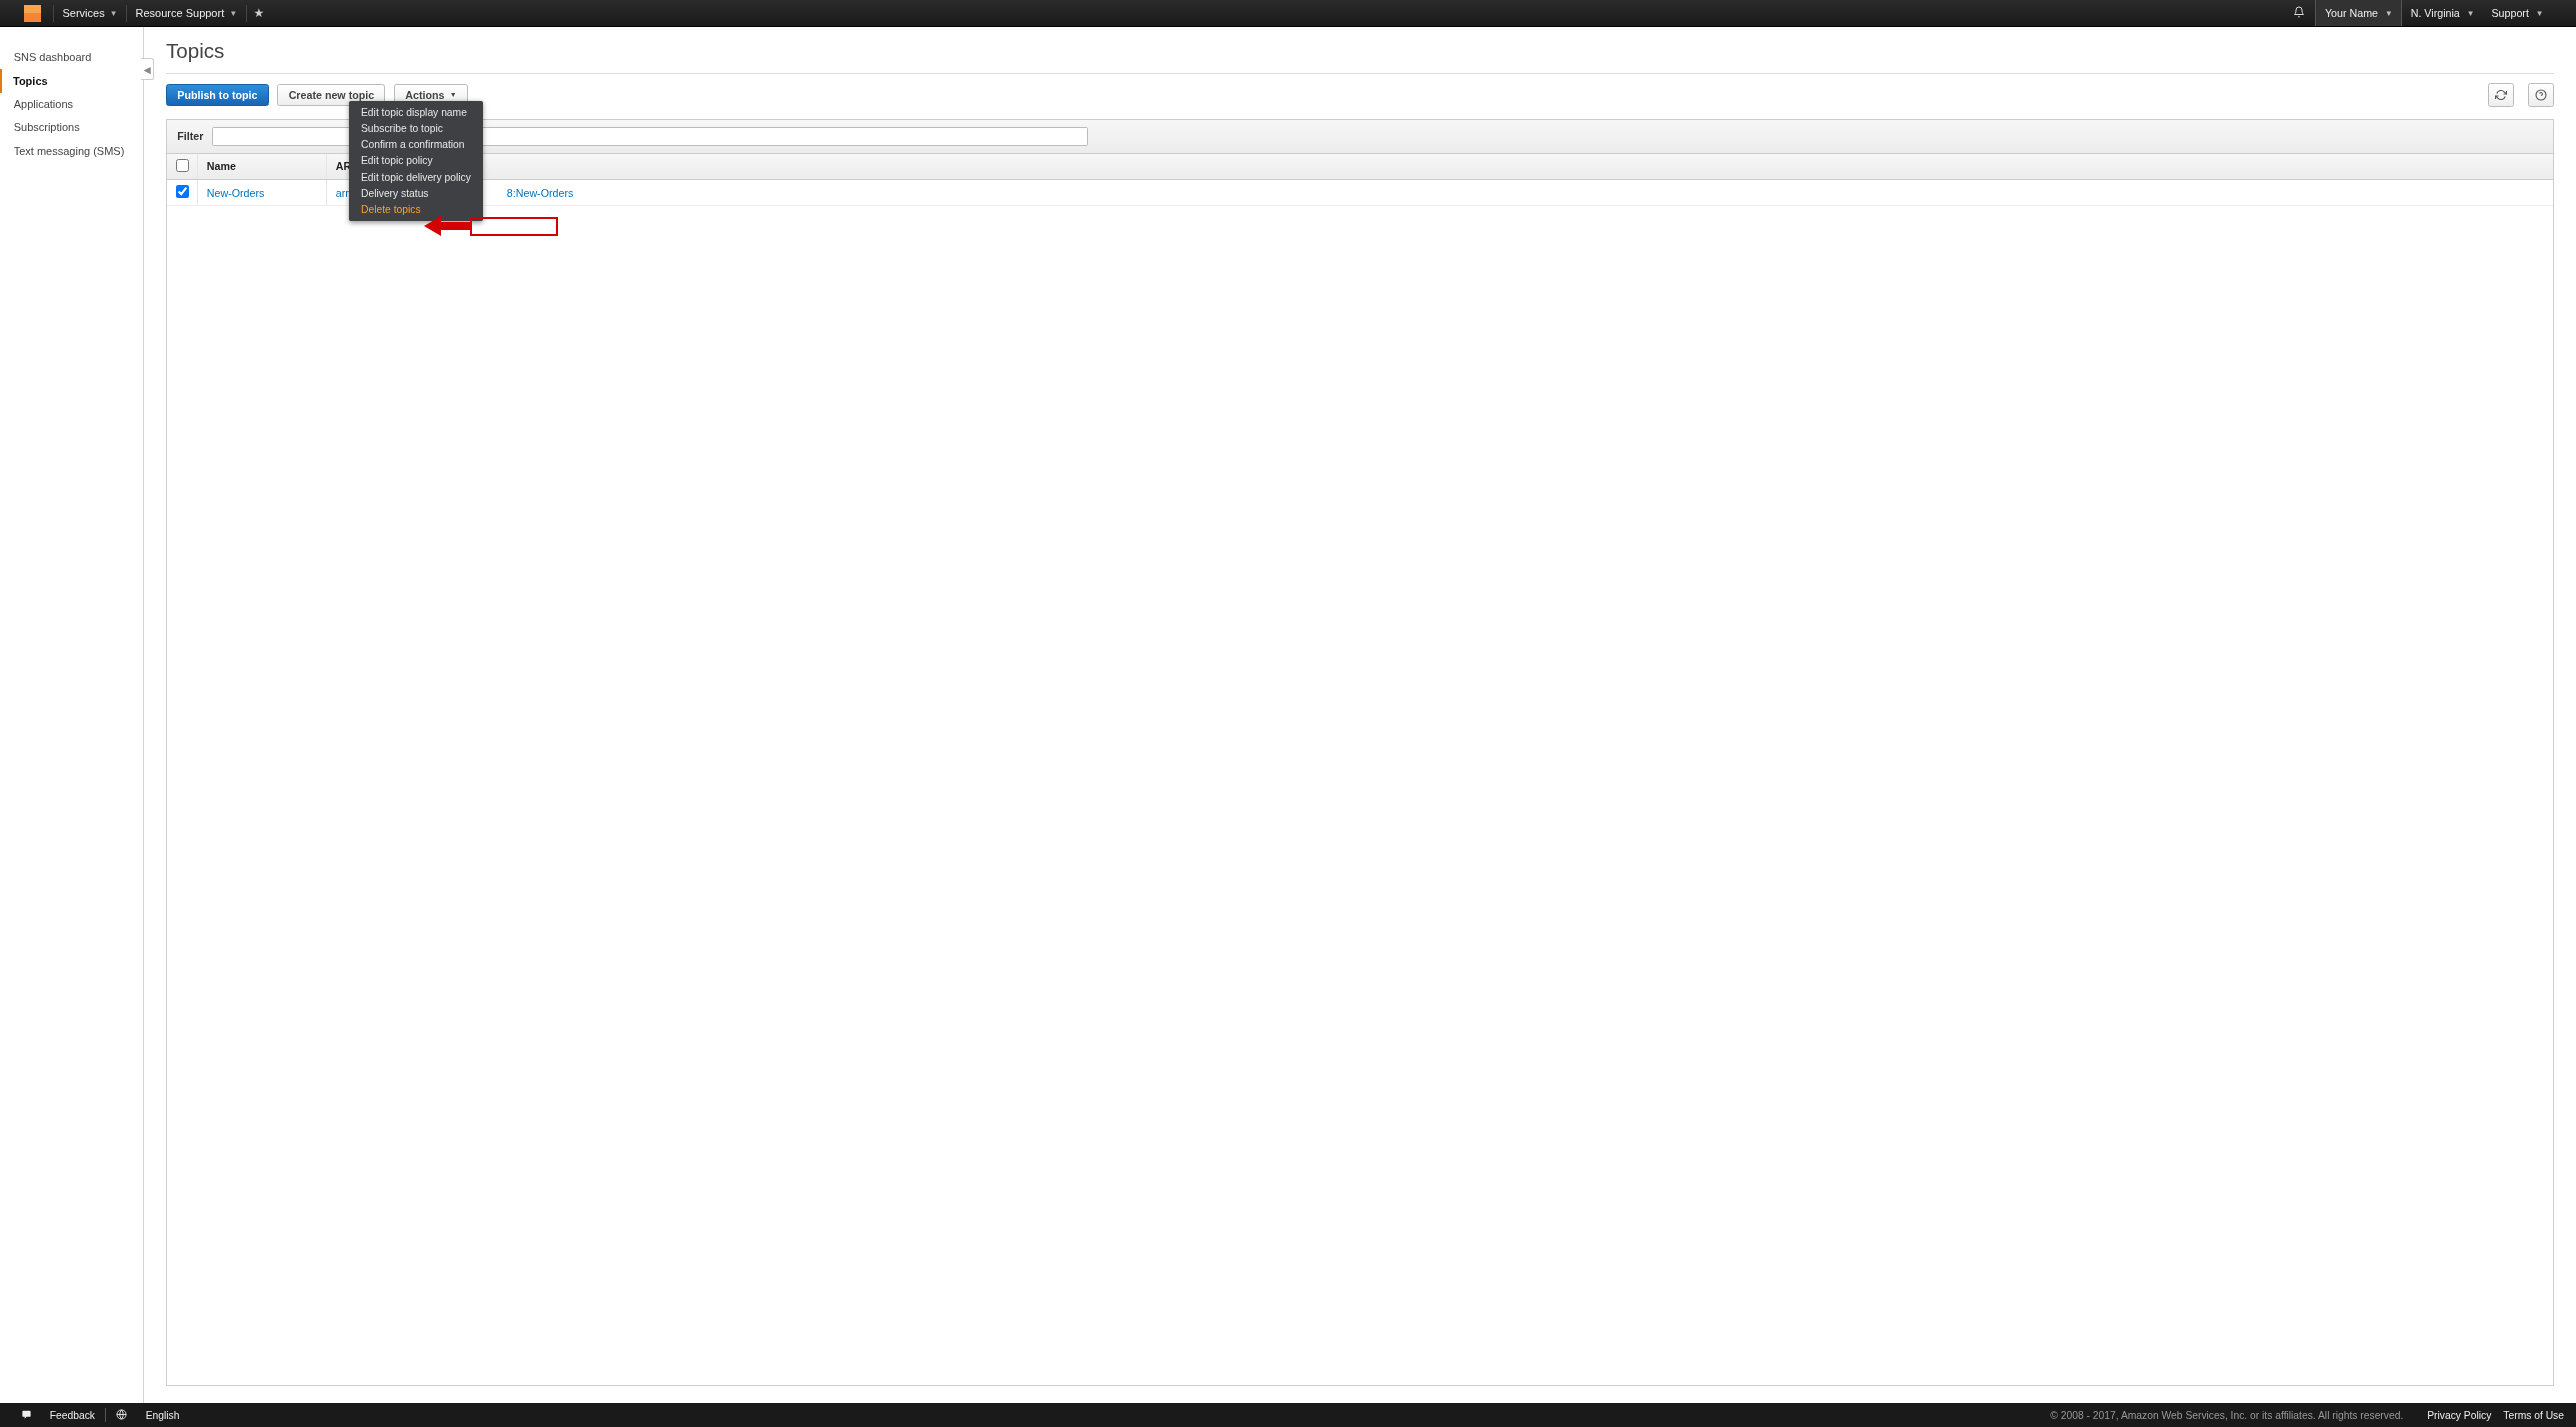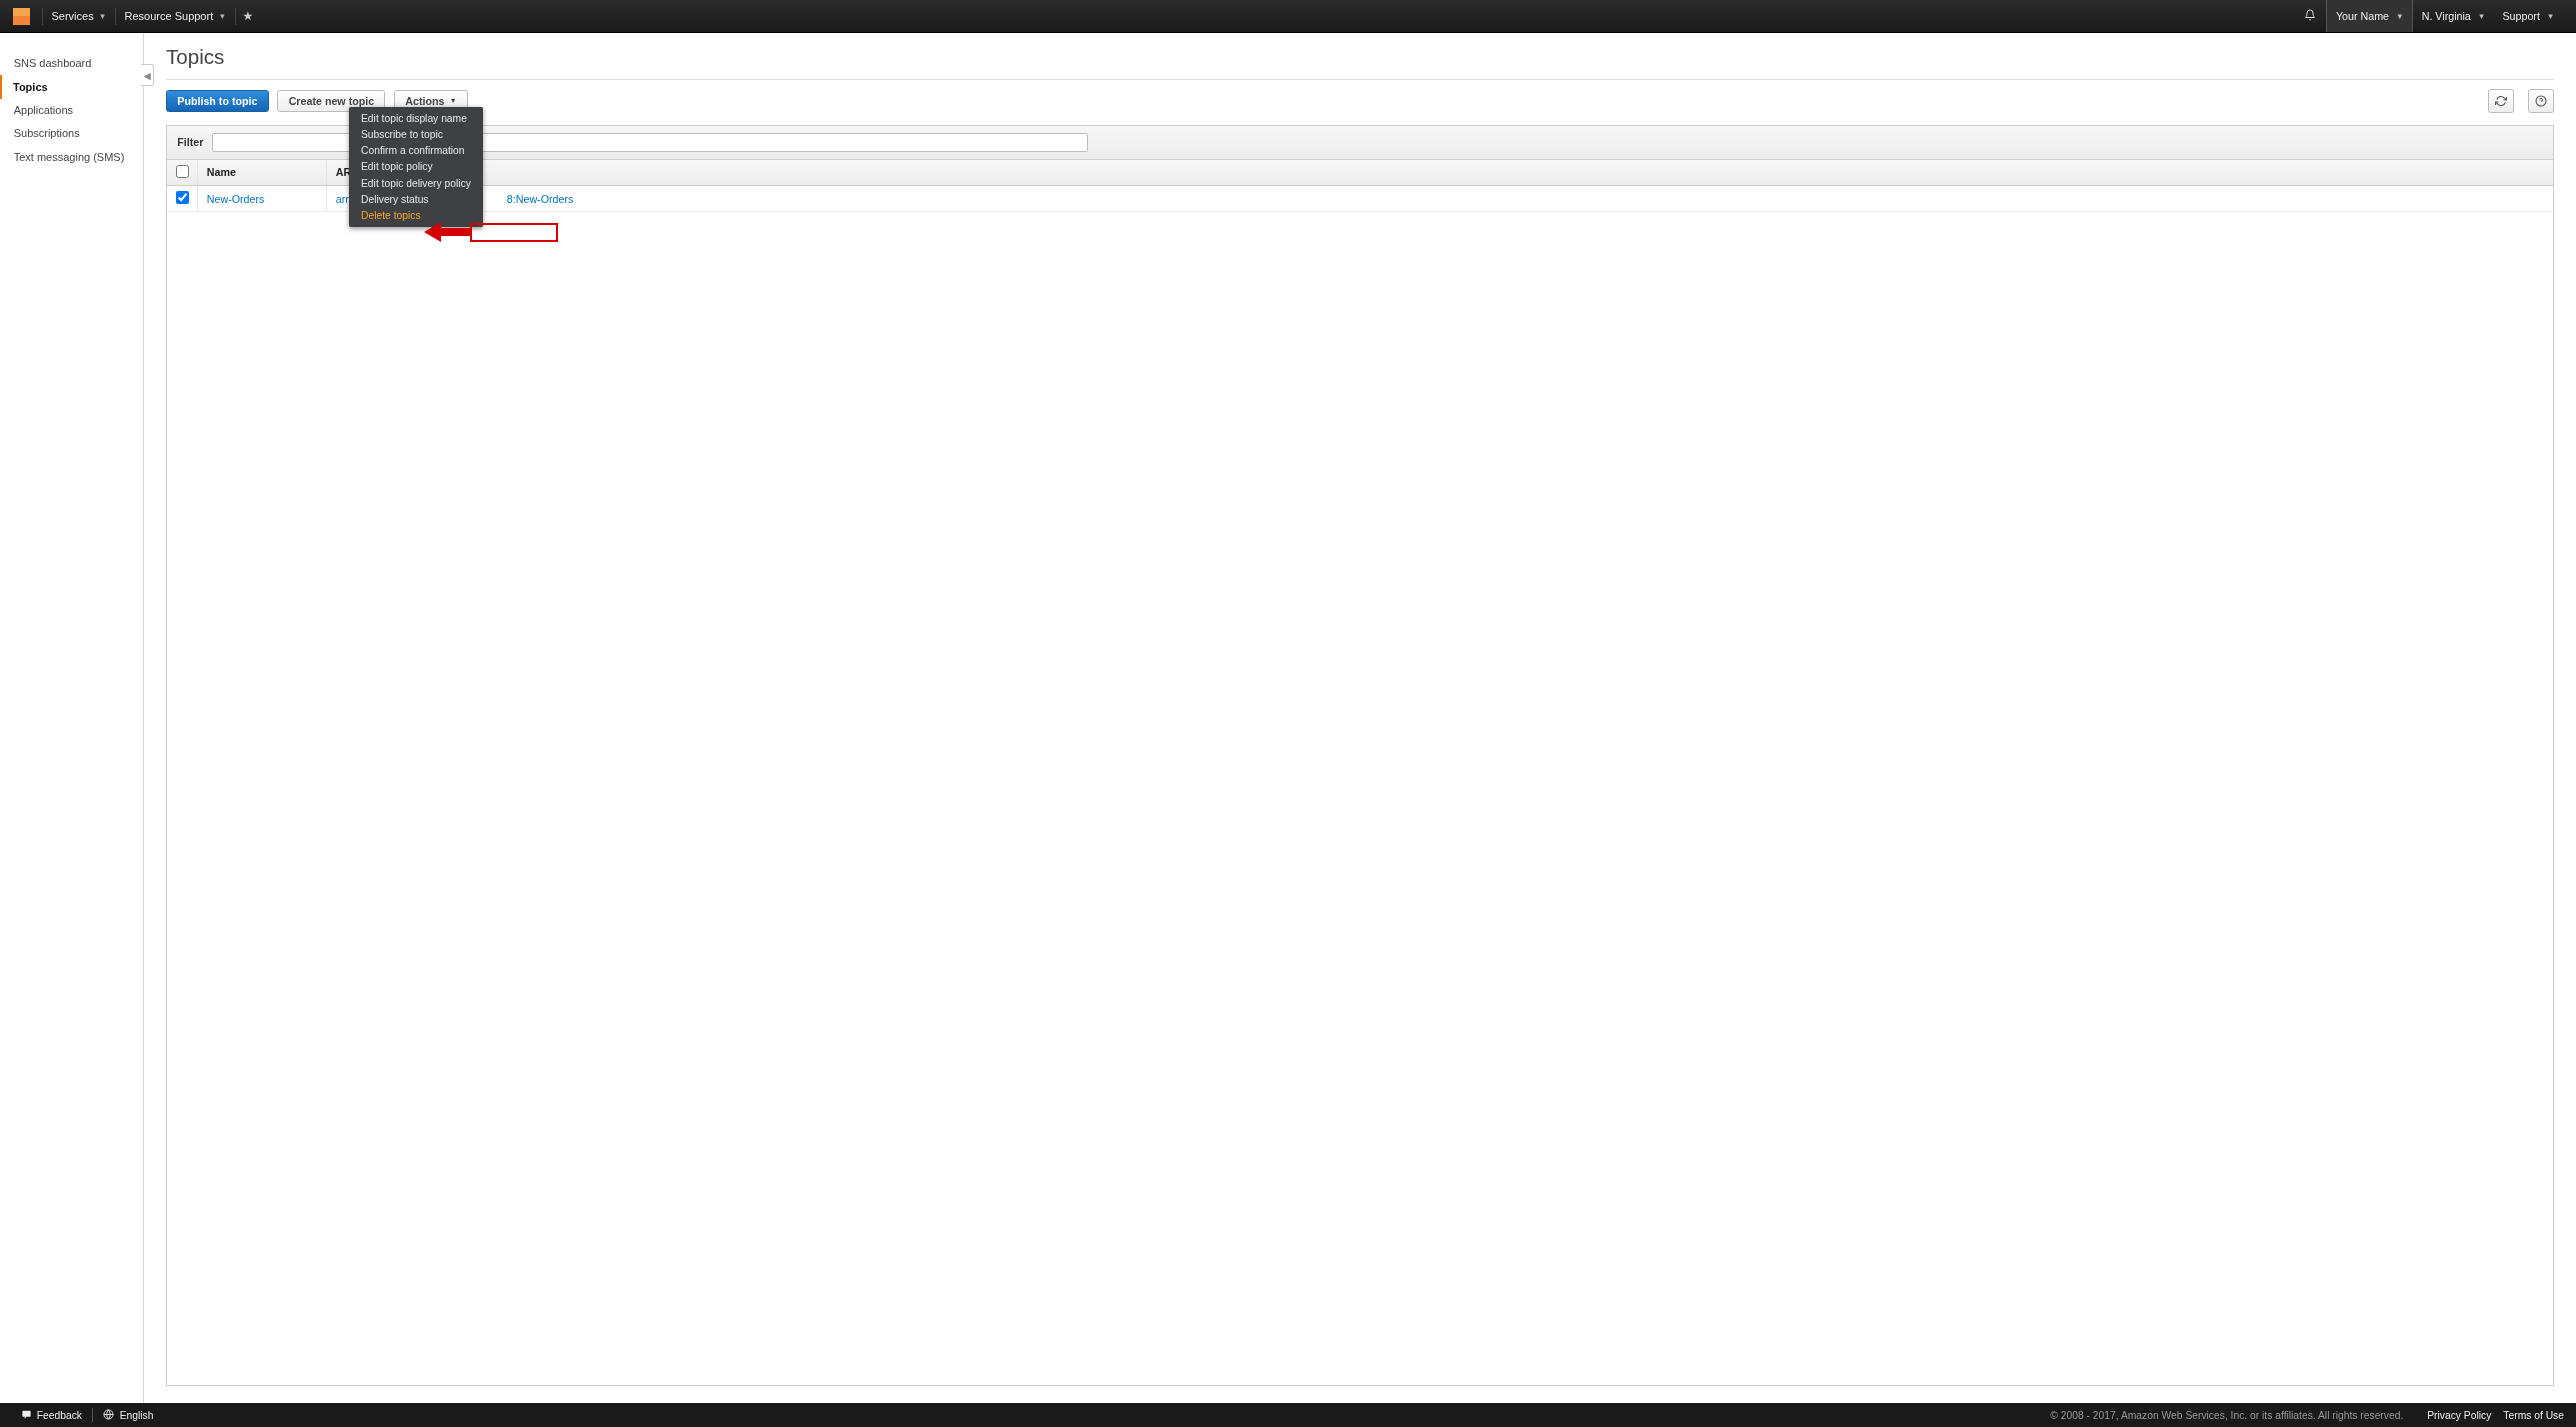--- a/index.html
+++ b/index.html
@@ -11,25 +11,25 @@
     background: #fff;
     display: flex;
     flex-direction: column;
     min-height: 100vh;
   }
 
   
   .topnav {
     background: #232f3e;
     background: linear-gradient(#2b2b2b, #1a1a1a);
-    height: 33px;
+    height: 27px;
     display: flex;
     align-items: center;
     color: #fff;
-    padding: 0 13px;
+    padding: 0 24px;
     border-bottom: 0.9px solid #000;
   }
   .topnav .cube {
     width: 17px; height: 17px;
     background: #f58536;
     display: inline-block;
     margin-right: 12px;
     position: relative;
   }
   .topnav .cube::before {
@@ -266,20 +266,21 @@
     display:flex;
     align-items:center;
     padding: 0 12px;
     font-size:10.3px;
   }
   .footer .fitem {
     display:flex; align-items:center;
     padding: 0 8.6px;
     cursor:pointer;
     color:#eee;
+    gap:13px;
   }
   .footer .fitem .ico { margin-right:5.2px; }
   .footer .vsep { width:0.9px; height:13.7px; background:#555; margin: 0 1.7px; }
   .footer .spacer { flex:1; }
   .footer .copyright { color:#999; margin-right:12px; }
   .footer a.flink { color:#eee; text-decoration:none; margin-left:12px; cursor:pointer; }
 </style>
 </head>
 <body>
 

